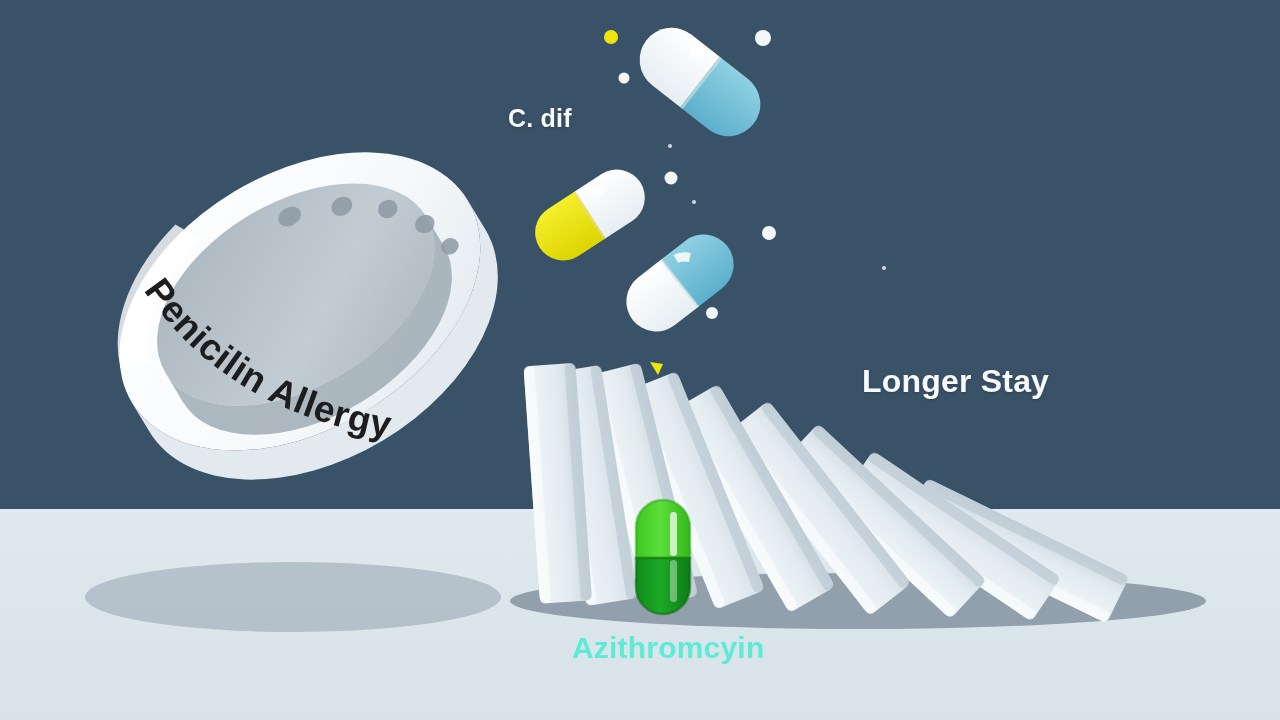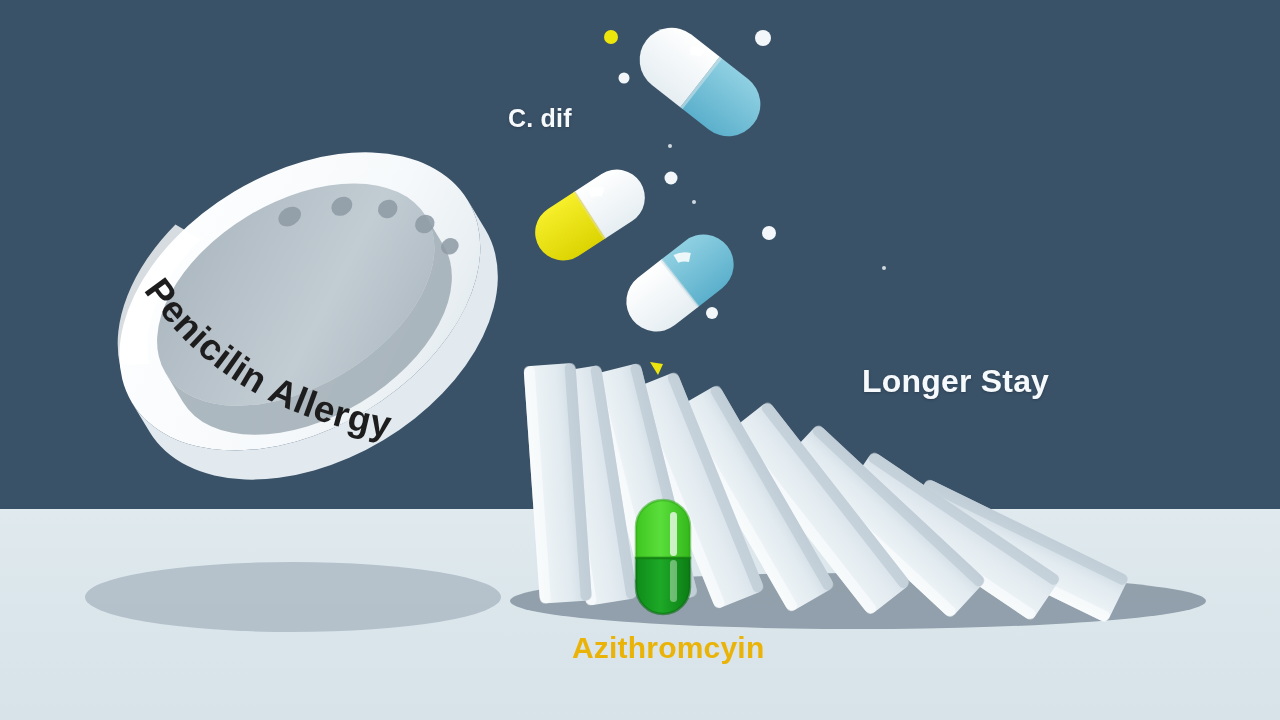--- a/index.html
+++ b/index.html
@@ -30,21 +30,21 @@
     font-family: "Liberation Sans", sans-serif;
     font-weight: bold;
     white-space: nowrap;
     user-select: none;
   }
   .label-light {
     color: #f7fafc;
     text-shadow: 0 1px 3px rgba(20,30,40,0.35);
   }
   .label-dark {
-    color: #eab308;
+    color: #5eead4;
   }
   #label-cdif {
     left: 508px;
     top: 104px;
     font-size: 25px;
     letter-spacing: 0.2px;
   }
   #label-resistance {
     left: 694px;
     top: 154px;

